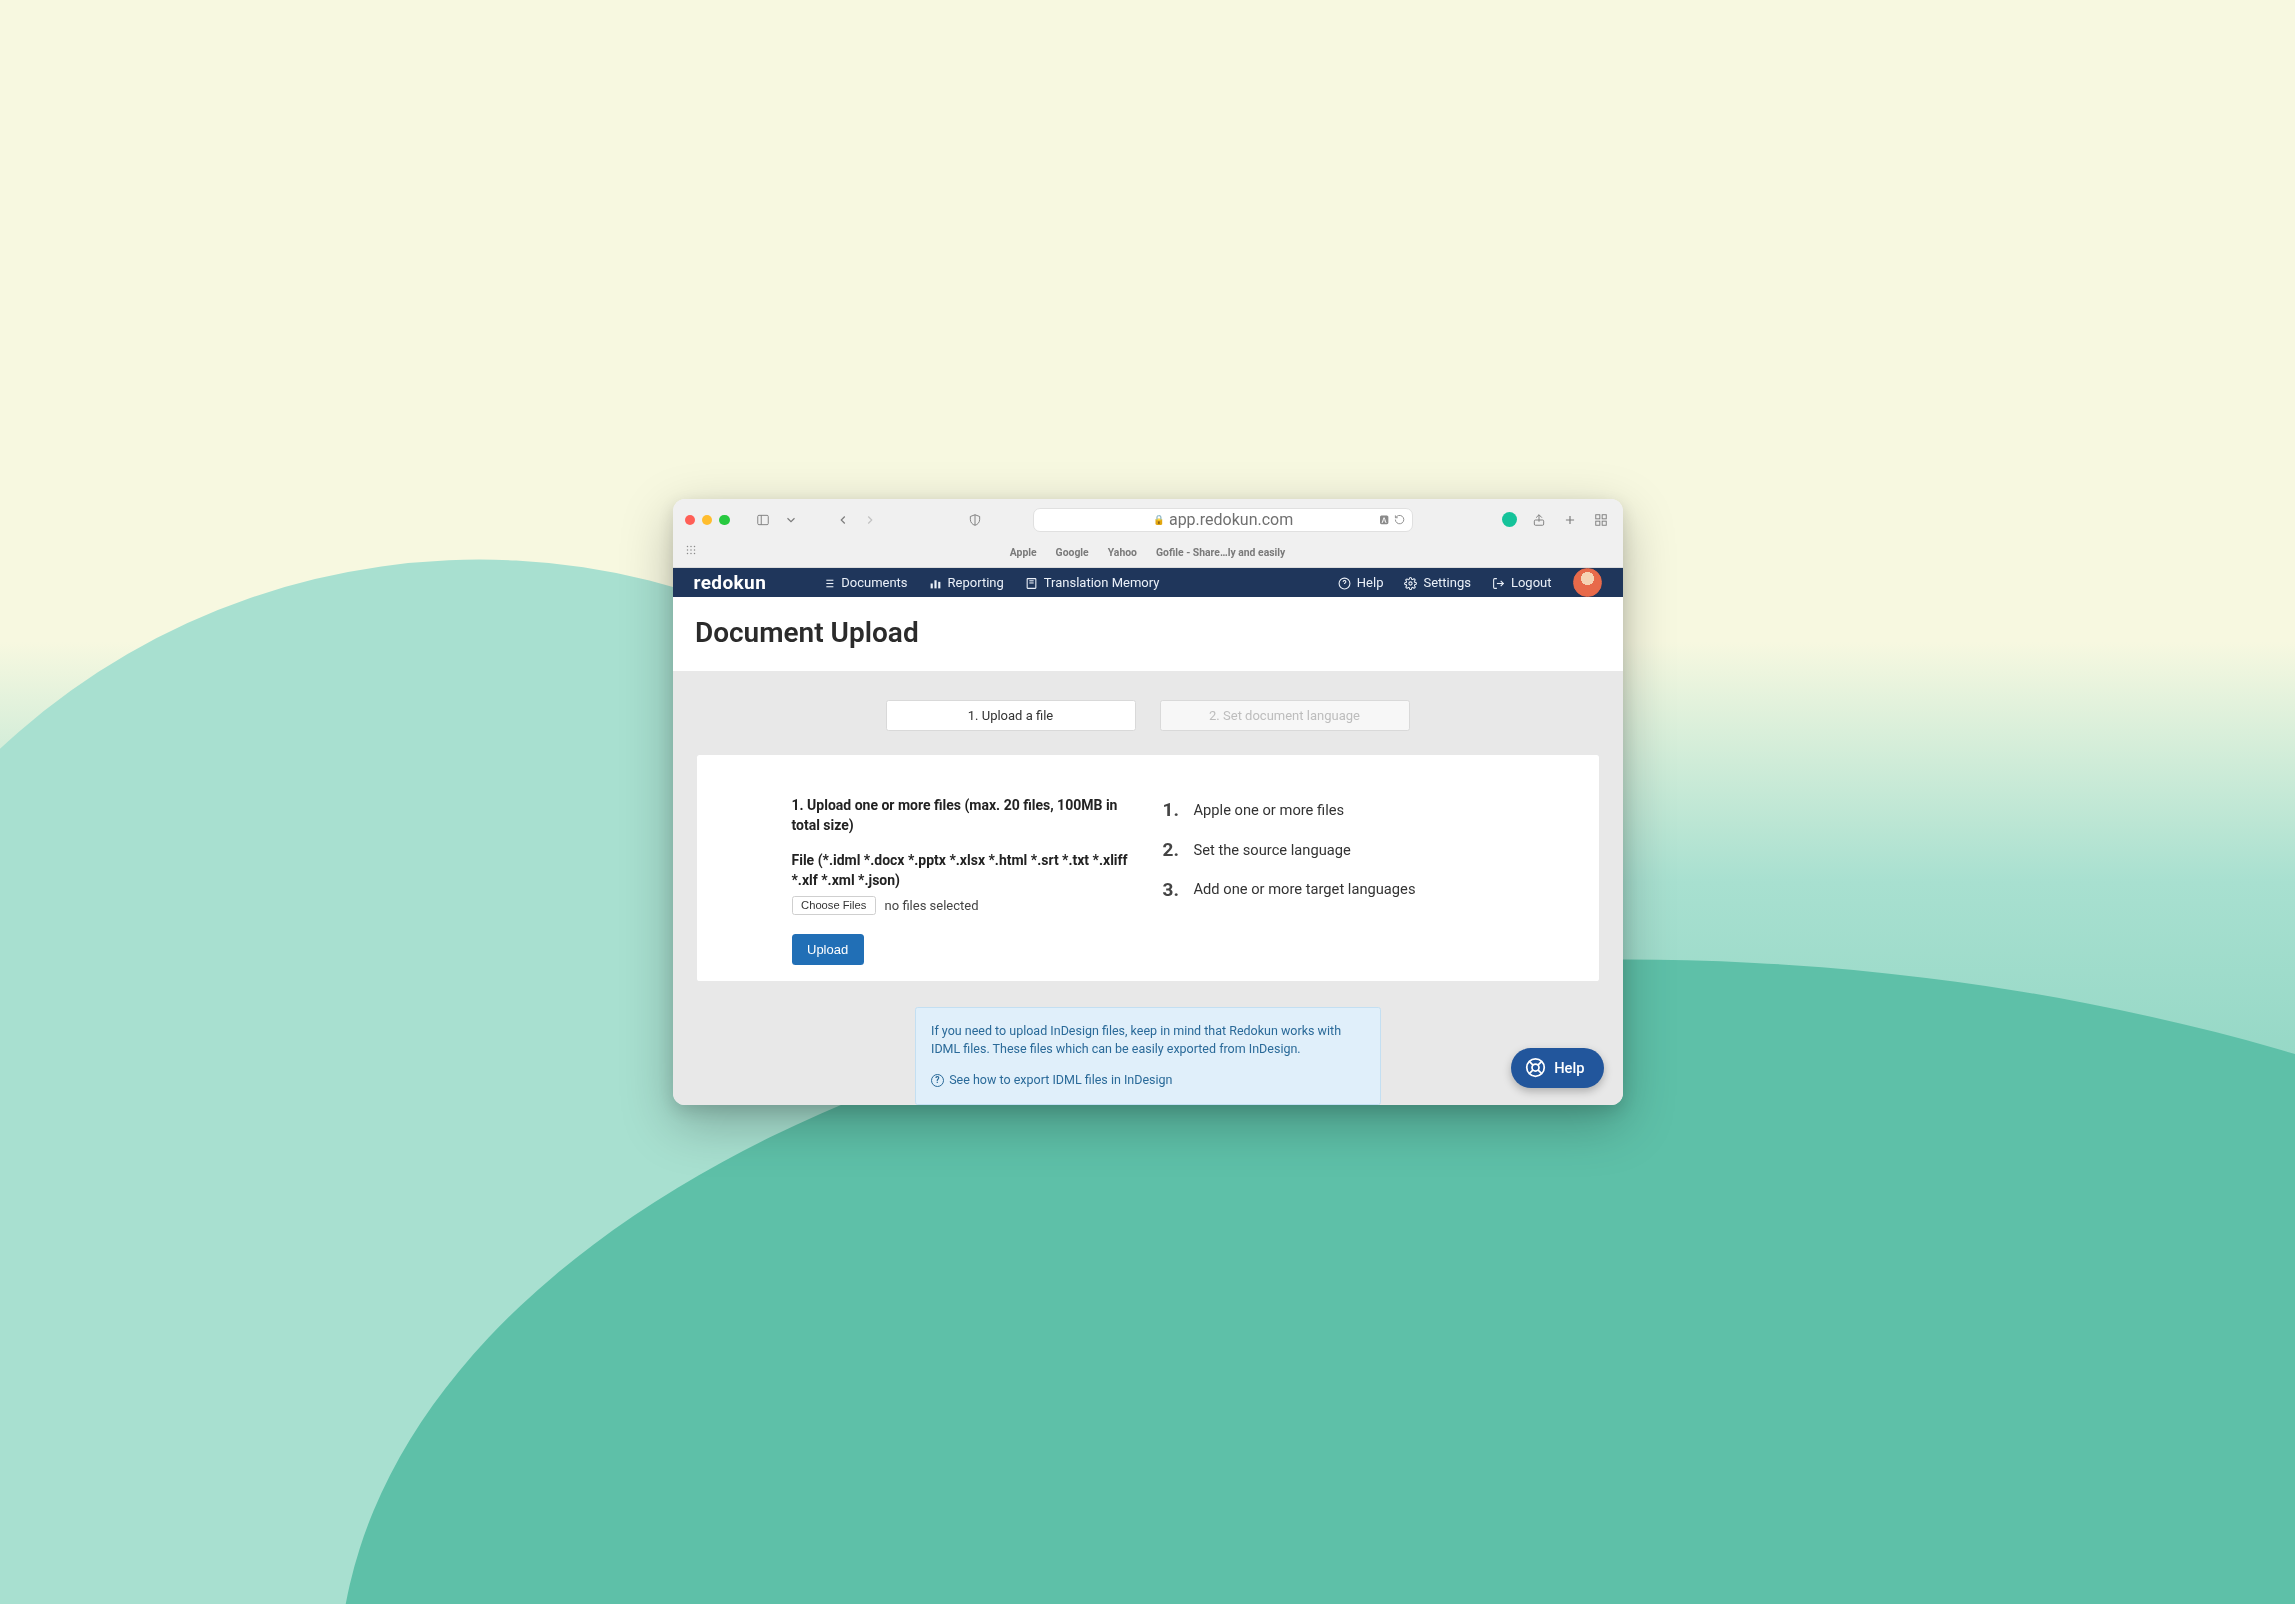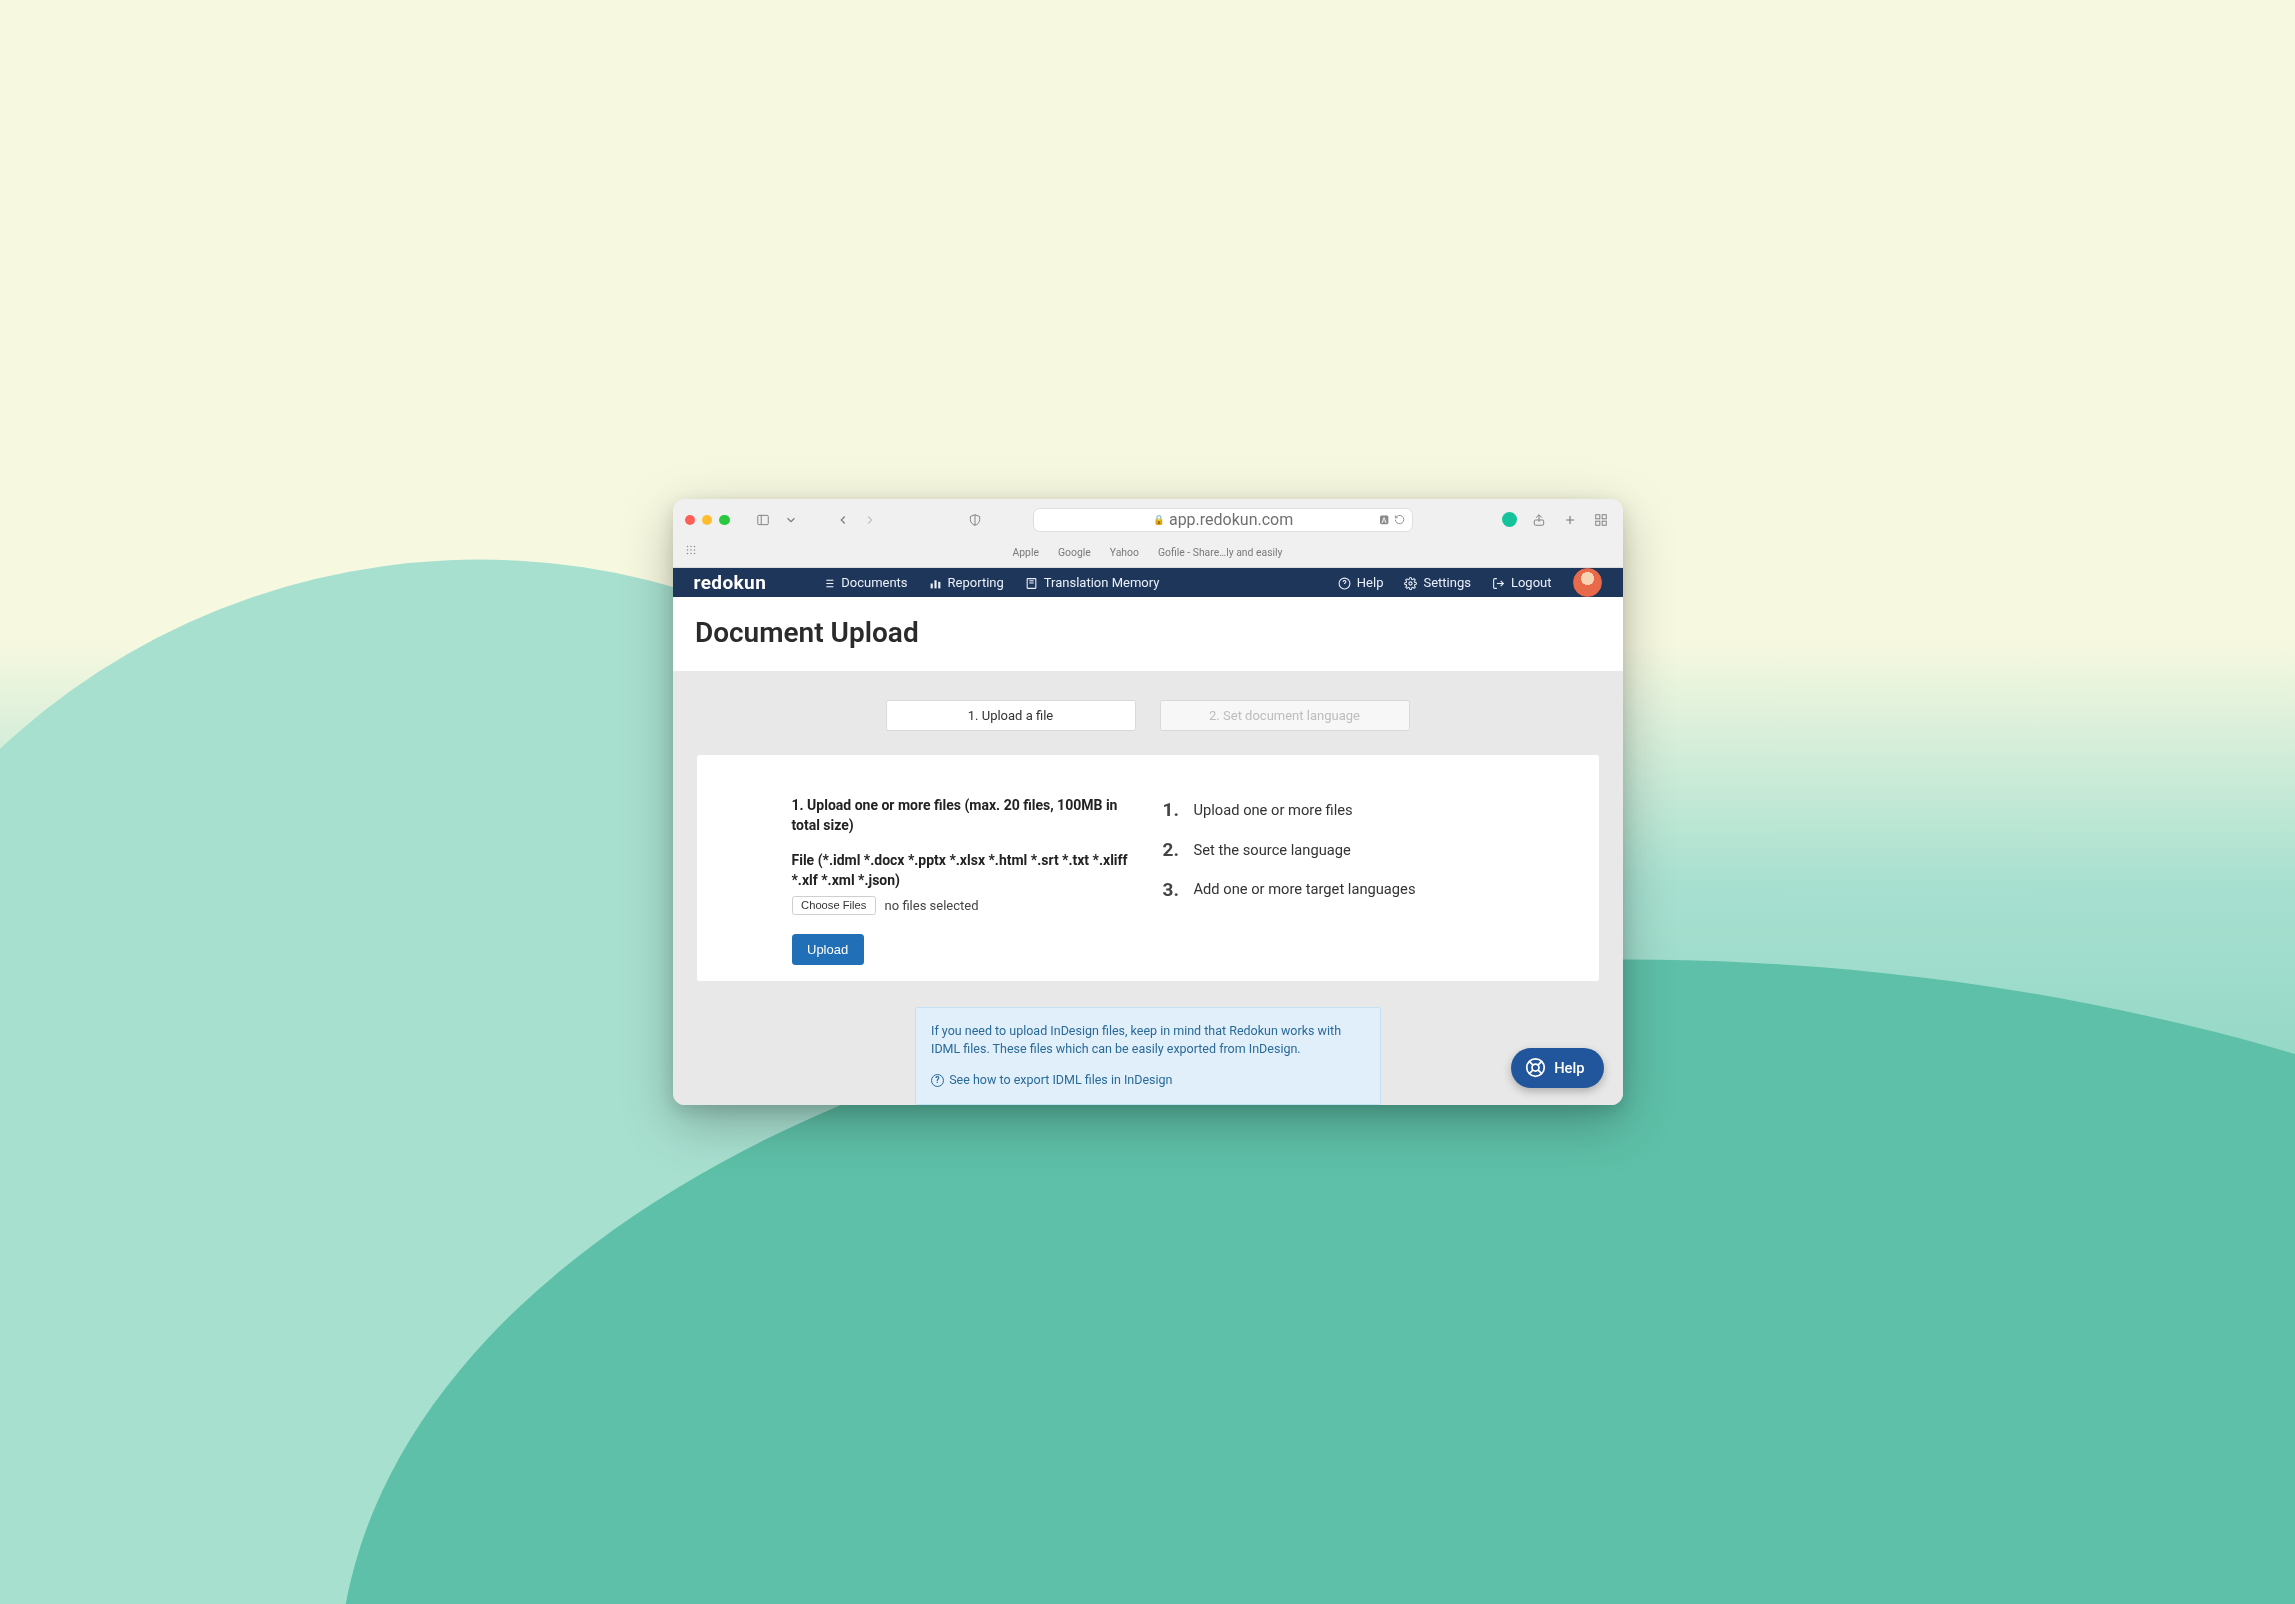--- a/index.html
+++ b/index.html
@@ -85,20 +85,21 @@
   .chrome-right { display: flex; gap: 12px; align-items: center; margin-left: auto; }
   .grammarly { width: 15.5px; height: 15.5px; border-radius: 50%; background: #15c39a; display: inline-block; }
   .chrome-row2 {
     display: flex;
     justify-content: center;
     gap: 19px;
     padding: 5.2px 0 8.6px 0;
     font-size: 10.4px;
     color: #7a7a7a;
     position: relative;
+    font-weight: bold;
   }
   .chrome-row2 .grid-dots { position: absolute; left: 12px; top: 3.5px; color: #8a8a8a; }
 
   
   .app-nav {
     background: #1f365b;
     color: #fff;
     display: flex;
     align-items: center;
     padding: 0 21px;
@@ -398,21 +399,21 @@
         <div class="file-row">
           <button class="choose-btn">Choose Files</button>
           <span class="file-status">no files selected</span>
         </div>
         <button class="upload-btn">Upload</button>
       </div>
       <div class="card-right">
         <ol class="steps-list">
           <li>
               <span class="num">1.</span>
-              <span class="txt">Upload one or more files</span>
+              <span class="txt">Apple one or more files</span>
             </li>
           <li>
               <span class="num">2.</span>
               <span class="txt">Set the source language</span>
             </li>
           <li>
               <span class="num">3.</span>
               <span class="txt">Add one or more target languages</span>
             </li>
         </ol>

